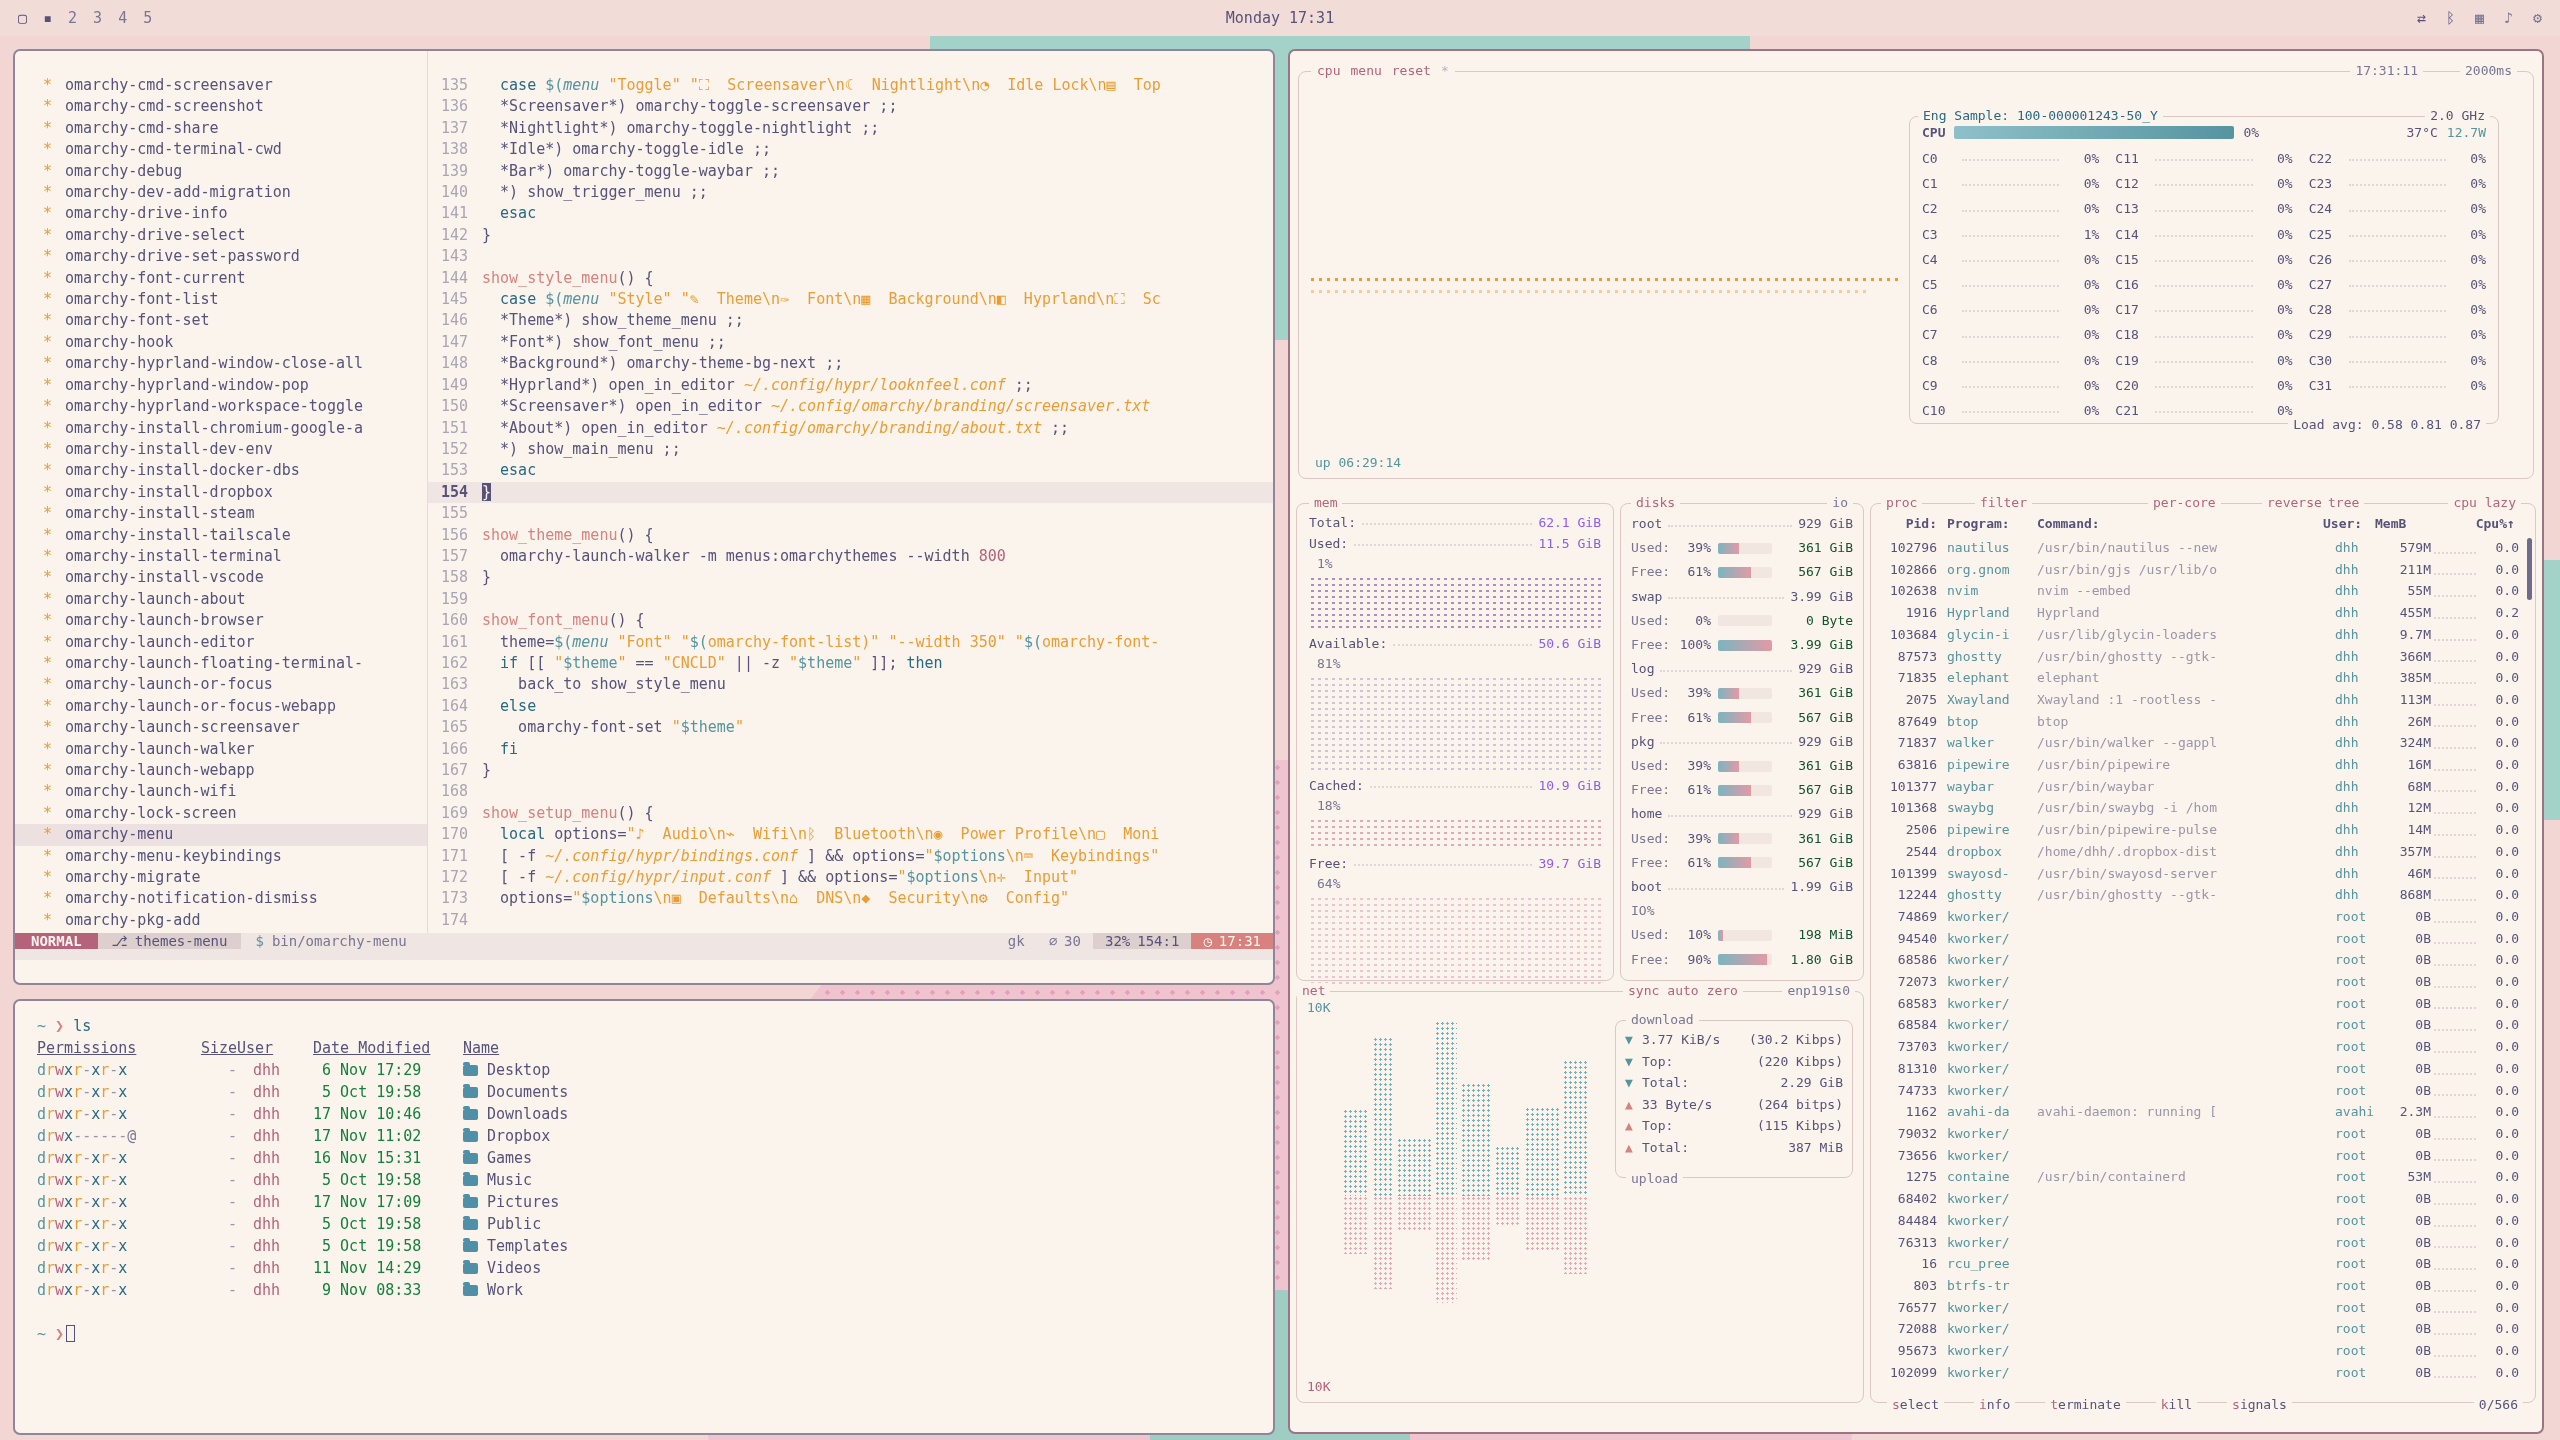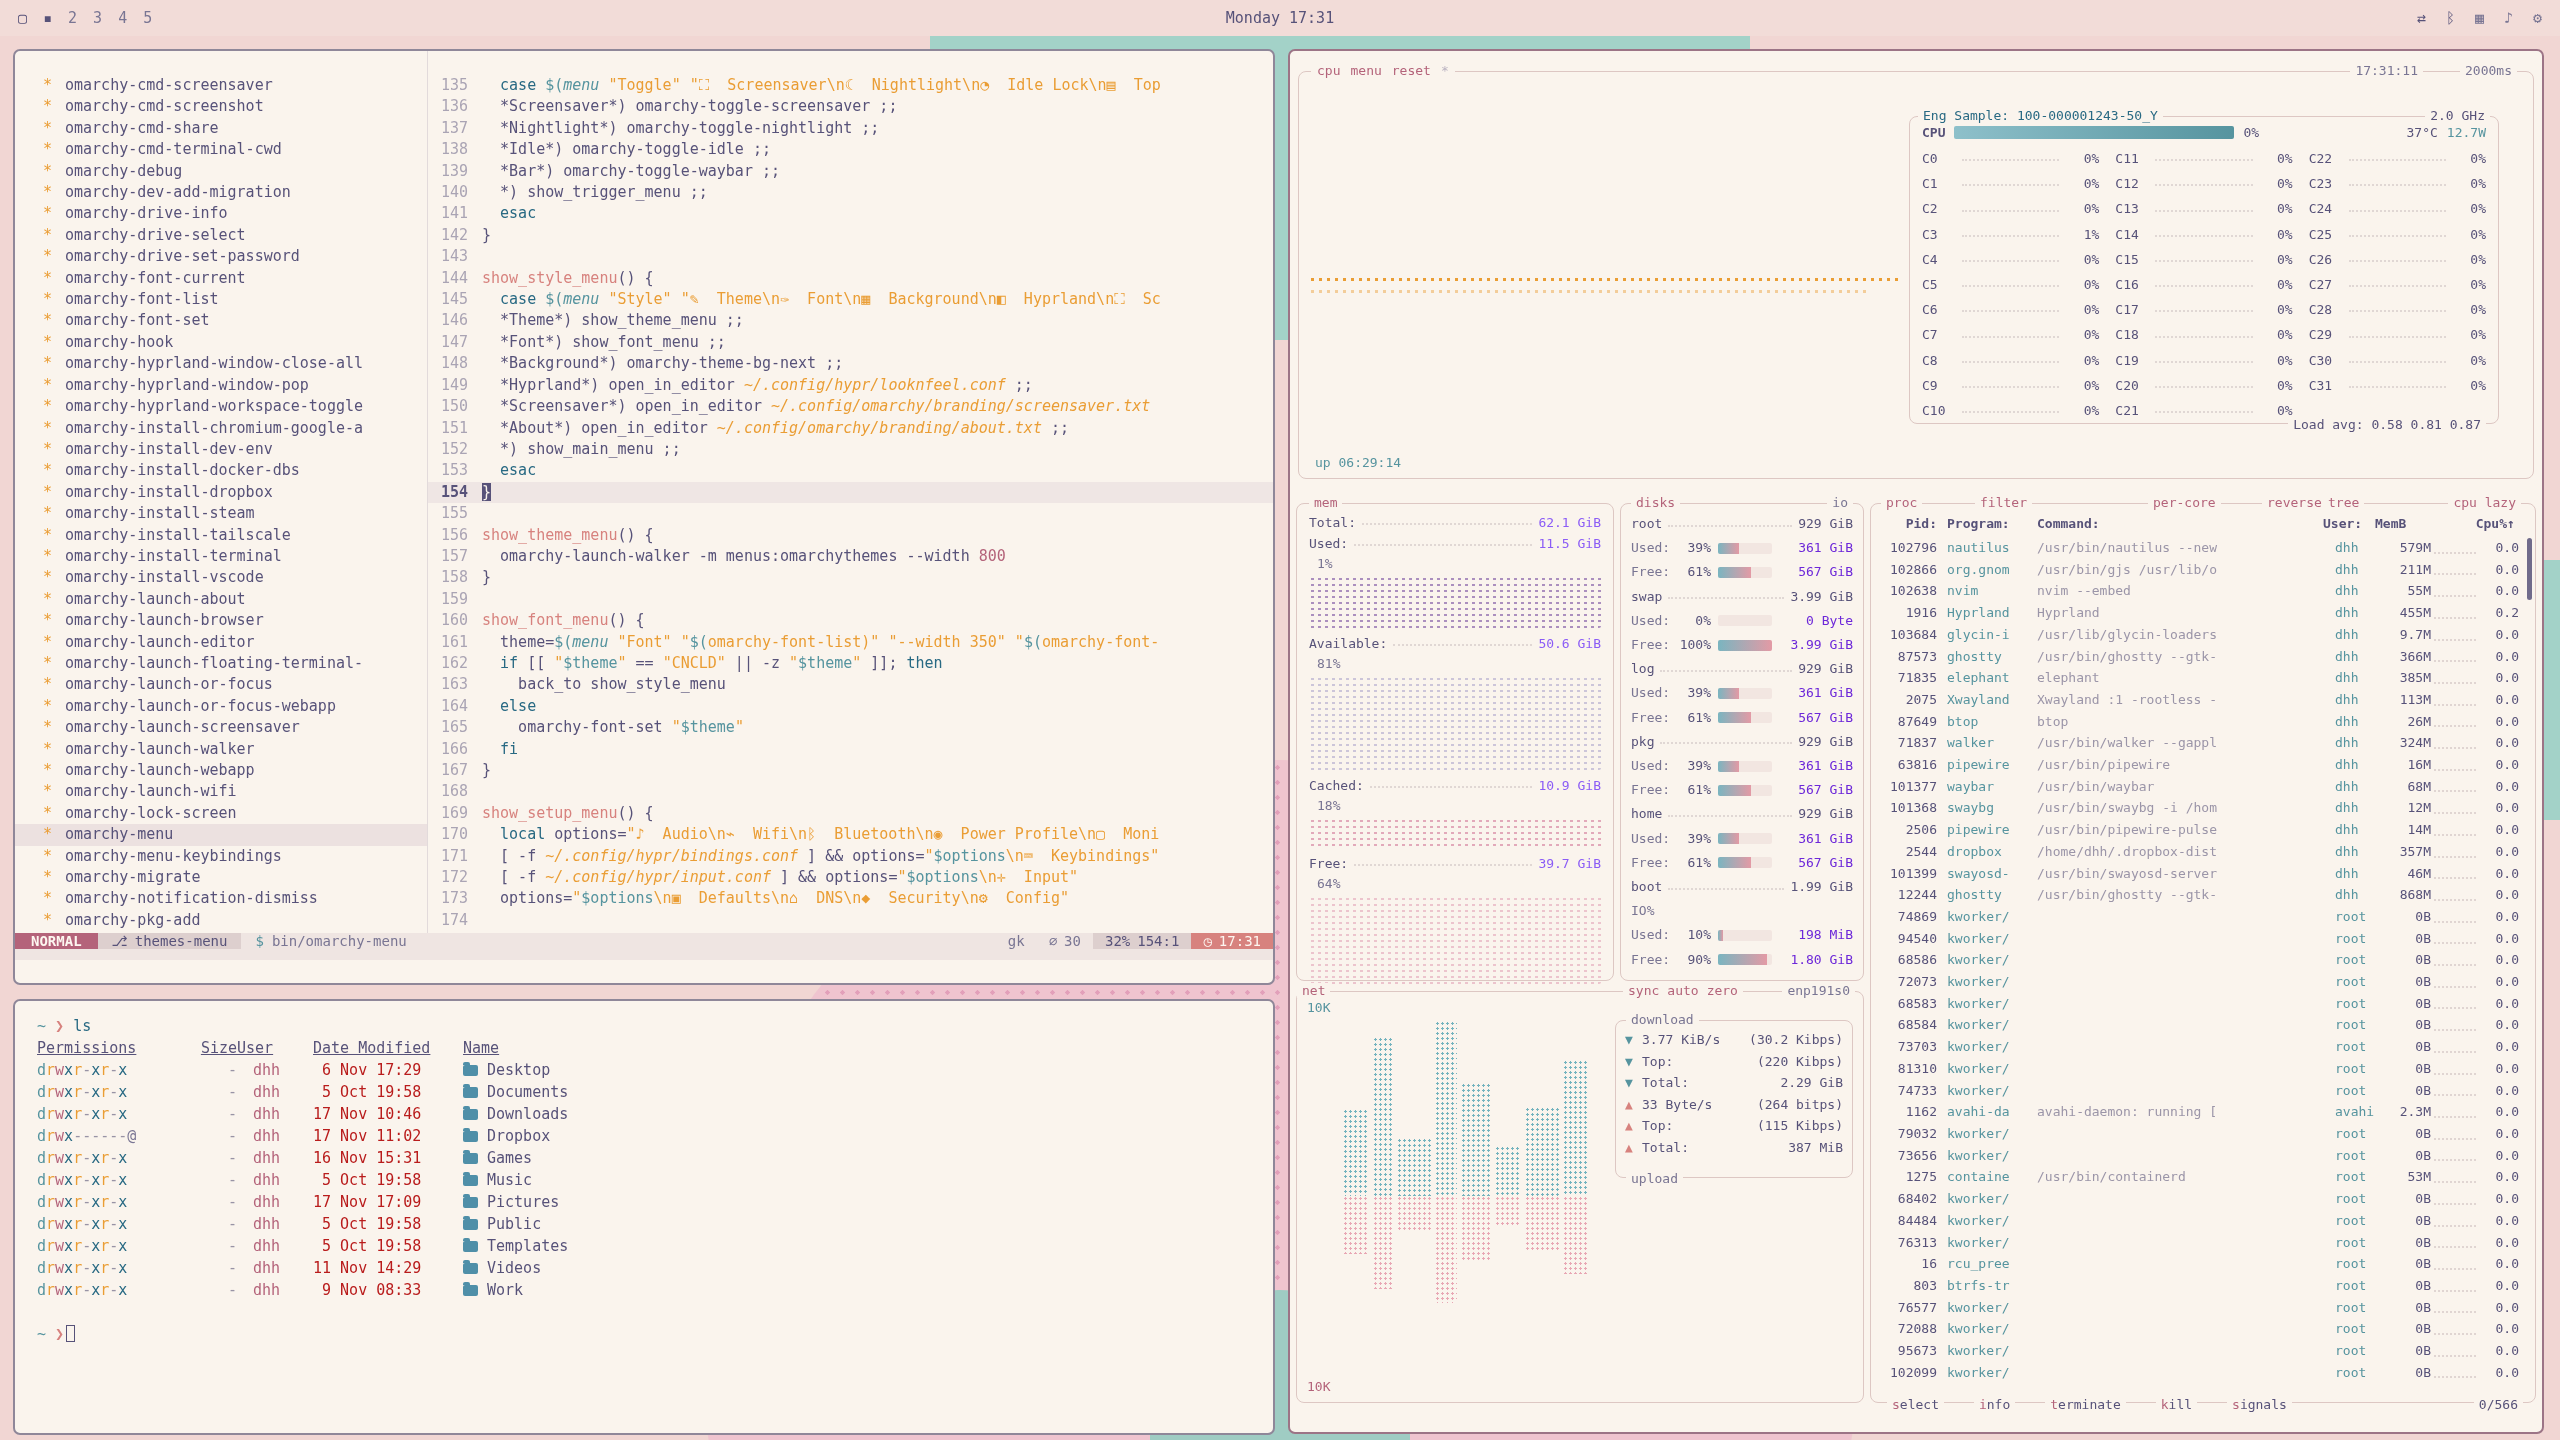--- a/index.html
+++ b/index.html
@@ -57,21 +57,21 @@
 .t-body{padding:14px 22px;font-size:15px;line-height:22px}
 .tline{white-space:pre}
 .tpath{color:#56949f}
 .tsym{color:#d7827e}
 .tcmd{color:#286983}
 .trow{display:grid;grid-template-columns:150px 50px 76px 150px auto;line-height:22px;white-space:pre}
 .th{color:#575279;text-decoration:underline}
 .th:nth-child(2){text-align:right}
 .tsize{text-align:right;color:#9893a5}
 .tuser{padding-left:16px;color:#b4637a}
-.tdate{color:#b91c1c}
+.tdate{color:#15803d}
 .tname{display:flex;align-items:center;color:#575279}
 .ficon{display:inline-block;width:15px;height:11px;background:#4f8fa8;border-radius:2px;position:relative;margin-right:9px;flex:none}
 .ficon::before{content:"";position:absolute;top:-3px;left:0;width:7px;height:3px;background:#4f8fa8;border-radius:2px 2px 0 0}
 .tcursor{display:inline-block;width:9px;height:17px;border:1.5px solid #575279;vertical-align:-3px;margin-left:2px}
 
 .bt-body{position:relative;width:100%;height:100%;font-size:13px}
 .bx{position:absolute;border:1.5px solid #ddc7c3;border-radius:8px}
 .chip{position:absolute;top:-9px;background:#faf4ed;padding:0 5px;color:#b4637a;white-space:nowrap}
 .chip.dark{color:#575279}
 .chip.dim{color:#797593}
@@ -109,21 +109,21 @@
 .g-cached{height:30px;background-image:radial-gradient(#e2a9ba 1.3px,transparent 1.4px)}
 .g-free{height:88px;background-image:radial-gradient(#ecc4cd 1.3px,transparent 1.4px)}
 #disk-box{left:330px;top:452px;width:244px;height:478px;padding:8px 10px}
 .drow{display:flex;align-items:center;line-height:24.2px}
 .dn{color:#575279}
 .ds{color:#575279}
 .dl{width:46px;color:#797593}
 .dp{width:34px;text-align:right;color:#575279}
 .meter{width:54px;height:11px;background:#f2e6e1;border-radius:2px;margin:0 7px;position:relative;overflow:hidden;flex:none}
 .meter i{position:absolute;left:0;top:0;bottom:0;background:linear-gradient(90deg,#7ab5c0,#e39aa5)}
-.dv{flex:1;text-align:right;color:#6d28d9}
+.dv{flex:1;text-align:right;color:#14532d}
 .dio{color:#797593;line-height:24.2px}
 #net-box{left:6px;top:940px;width:568px;height:412px}
 .ntabs{position:absolute;top:-9px;left:326px;display:flex;gap:8px;background:#faf4ed;padding:0 5px}
 .niface{position:absolute;top:-9px;right:8px;background:#faf4ed;padding:0 5px;color:#797593}
 .s10k{position:absolute;left:10px}
 .s10k.top{top:8px;color:#56949f}
 .s10k.bot{bottom:8px;color:#b4637a}
 .ngraph{position:absolute;left:46px;top:10px;bottom:12px;width:272px}
 .ndl,.nul{position:absolute;left:0;right:0;height:50%}
 .ndl{top:0}

